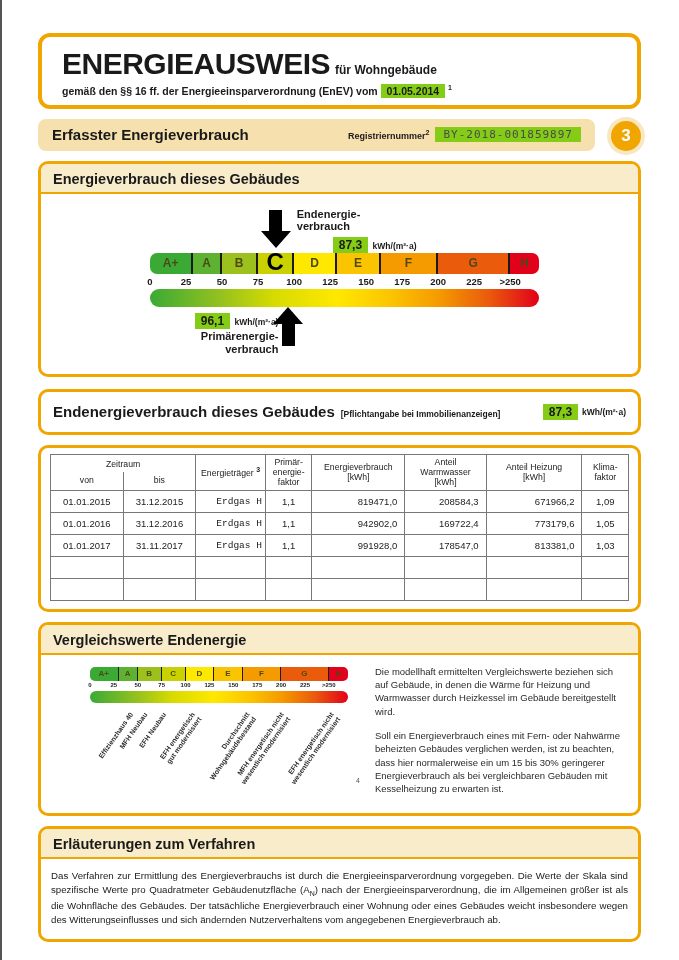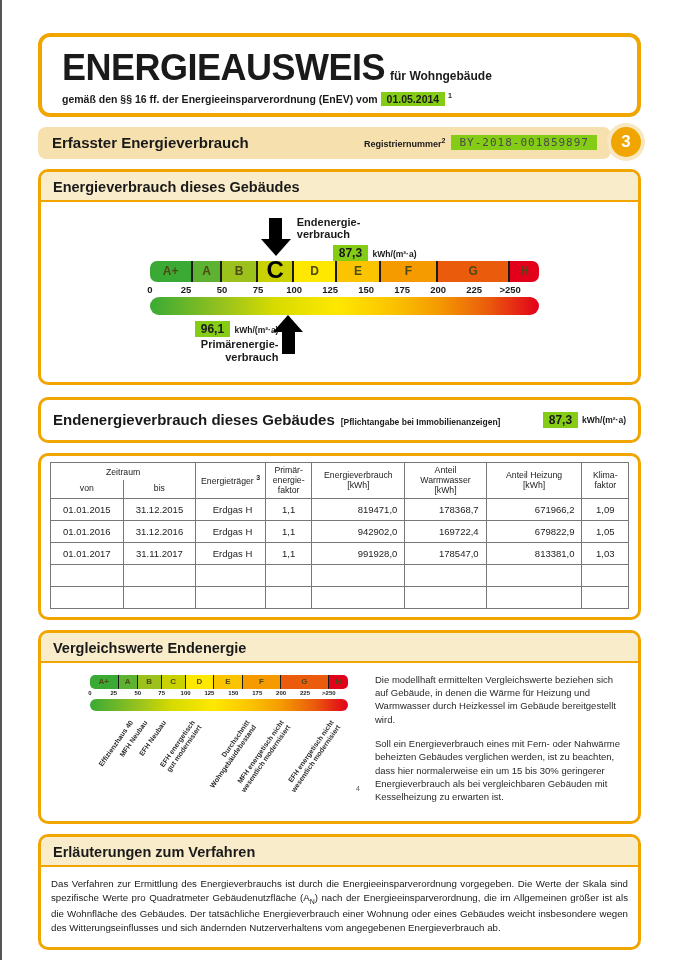--- a/index.html
+++ b/index.html
@@ -5,29 +5,29 @@
   html,body{margin:0;padding:0;}
   body{
     width:679px;height:960px;background:#fff;position:relative;overflow:hidden;
     font-family:"Liberation Sans",sans-serif;color:#1a1a1a;
   }
   .scan-edge{position:absolute;left:0;top:0;width:2px;height:100%;background:#555;}
   .page{position:absolute;left:38px;top:33px;width:603px;}
 
   
   .title-box{border:4px solid #f0a500;border-radius:12px;background:#fff;padding:10px 20px 8px;}
-  .main-title{font-size:36px;font-weight:800;letter-spacing:-0.5px;color:#1a1a1a;}
+  .main-title{font-size:30px;font-weight:800;letter-spacing:-0.5px;color:#1a1a1a;}
   .title-suffix{font-size:12px;font-weight:bold;margin-left:5px;}
   .law-line{font-size:10.5px;font-weight:bold;margin-top:3px;color:#1a1a1a;}
   .chip{background:#84cc16;padding:1px 6px;font-weight:bold;}
   .date-chip{font-size:10.5px;}
   sup.fn{font-size:7px;font-weight:bold;}
 
   
-  .bar-row{display:flex;align-items:flex-start;gap:0;margin-top:10px;}
+  .bar-row{display:flex;align-items:flex-end;gap:16px;margin-top:10px;}
   .section-bar{flex:1;background:#f6e0ae;border-radius:8px;height:32px;display:flex;align-items:center;justify-content:space-between;padding:0 14px;}
   .bar-title{font-size:15px;font-weight:bold;}
   .reg-group{display:flex;align-items:center;gap:6px;}
   .reg-label{font-size:9px;font-weight:bold;}
   .reg-chip{font-family:"DejaVu Sans Mono",monospace;font-weight:normal;font-size:11px;letter-spacing:1px;color:#4a4a4a;padding:1px 8px;}
   .page-badge{flex:0 0 30px;width:30px;height:30px;border-radius:50%;background:#f0a500;color:#fff;font-size:17px;font-weight:bold;display:flex;align-items:center;justify-content:center;box-shadow:0 0 0 4px #f8e7c0;}
 
   
   .box{margin-top:10px;border:3px solid #f0a500;border-radius:10px;background:#fff;overflow:hidden;}
   .box-header{background:#f9ecca;border-bottom:2px solid #f0a500;padding:7px 12px 5px;font-size:14.5px;font-weight:bold;}
@@ -71,21 +71,21 @@
   
   .table-body{padding:6px 9px 8px;}
   table{width:100%;border-collapse:collapse;table-layout:fixed;}
   th,td{border:1px solid #777;}
   th{font-weight:normal;font-size:8.7px;text-align:center;padding:2px 2px;line-height:1.2;vertical-align:middle;color:#222;}
   th.pre{white-space:pre-line;}
   th.no-bottom{border-bottom:none;padding-top:3px;}
   th.no-top{border-top:none;padding-bottom:3px;}
   td{font-size:9.5px;color:#222;height:19px;padding:1px 3px;}
   .al-c{text-align:center;margin-left:40px;}
-  .al-l{text-align:center;padding-left:7px;}
+  .al-l{text-align:right;padding-left:7px;font-family:Liberation Mono, monospace;}
   .al-r{text-align:right;padding-right:7px;}
 
   
   .comp-body{display:flex;padding:8px 10px 2px;}
   .comp-left{width:312px;padding-top:4px;}
   .small-scale{position:relative;height:42px;width:258px;margin-left:39px;}
   .letter-bar.small{position:absolute;top:0;left:0;right:0;height:14px;}
   .small .seg{font-size:8px;border-right:1px solid #1a1a1a;}
   .letter-bar.small .seg:first-child{border-radius:5px 0 0 5px;}
   .letter-bar.small .seg:last-child{border-radius:0 5px 5px 0;}
@@ -250,32 +250,32 @@
             <th class="no-top">bis</th>
           </tr>
         </thead>
         <tbody id="table-rows">
             <tr>
               <td class="al-c">01.01.2015</td>
               <td class="al-c">31.12.2015</td>
               <td class="al-l">Erdgas H</td>
               <td class="al-c">1,1</td>
               <td class="al-r">819471,0</td>
-              <td class="al-r">178368,7</td>
+              <td class="al-r">208584,3</td>
               <td class="al-r">671966,2</td>
               <td class="al-c">1,09</td>
             </tr>
             <tr>
               <td class="al-c">01.01.2016</td>
               <td class="al-c">31.12.2016</td>
               <td class="al-l">Erdgas H</td>
               <td class="al-c">1,1</td>
               <td class="al-r">942902,0</td>
               <td class="al-r">169722,4</td>
-              <td class="al-r">679822,9</td>
+              <td class="al-r">773179,6</td>
               <td class="al-c">1,05</td>
             </tr>
             <tr>
               <td class="al-c">01.01.2017</td>
               <td class="al-c">31.11.2017</td>
               <td class="al-l">Erdgas H</td>
               <td class="al-c">1,1</td>
               <td class="al-r">991928,0</td>
               <td class="al-r">178547,0</td>
               <td class="al-r">813381,0</td>

